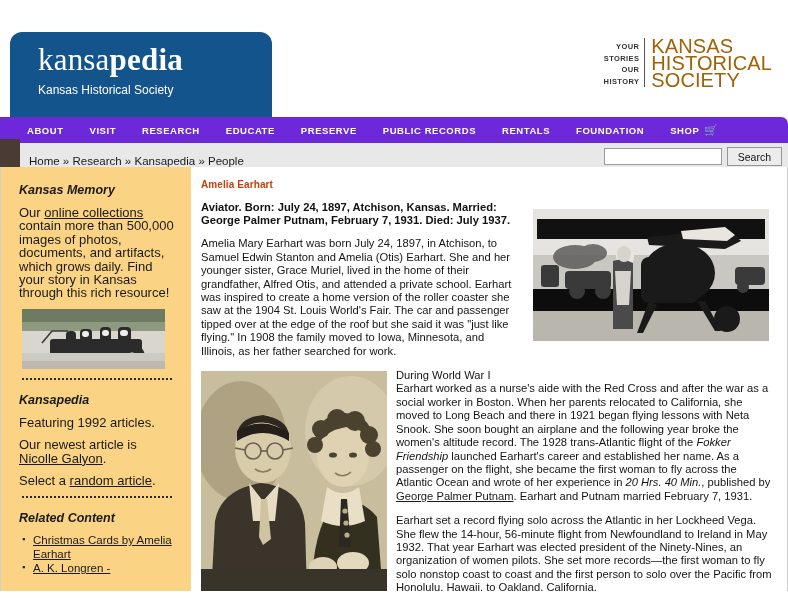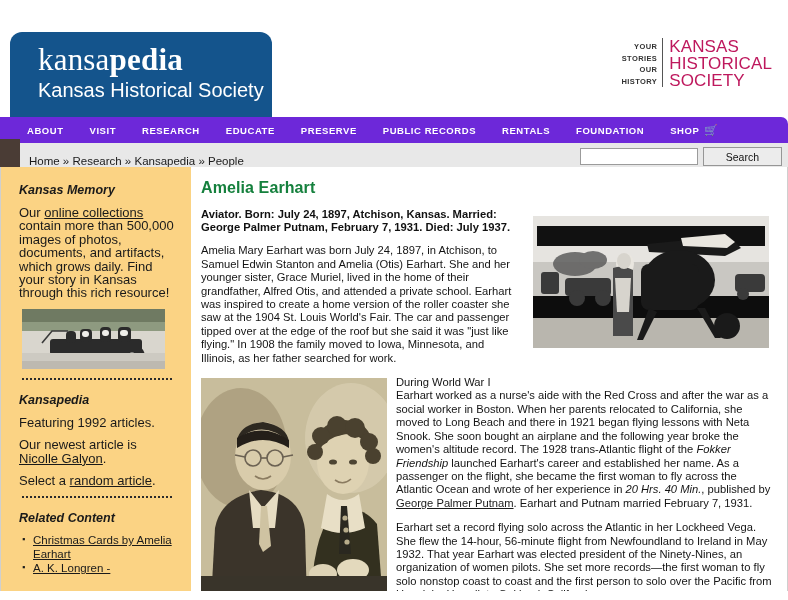--- a/index.html
+++ b/index.html
@@ -39,21 +39,21 @@
     font-size: 31px;
     line-height: 36px;
     letter-spacing: .2px;
     white-space: nowrap;
   }
   .logo-word b { font-weight: bold; }
   .logo-word .thin { font-weight: normal; }
   .logo-sub {
     color: #ffffff;
     font-family: "Liberation Sans", sans-serif;
-    font-size: 20px;
+    font-size: 12px;
     line-height: 20px;
     margin-top: 2px;
     white-space: nowrap;
   }
   .khs-lockup {
     position: absolute;
     right: 16px; top: 16px;
     display: flex;
     align-items: flex-start;
   }
@@ -63,23 +63,23 @@
     font-weight: bold;
     letter-spacing: .4px;
     line-height: 11.5px;
     color: #333333;
     padding-right: 5px;
     border-right: 1px solid #555;
     padding-top: 3px;
   }
   .khs-name {
     padding-left: 6px;
-    font-size: 17px;
+    font-size: 20px;
     line-height: 17px;
-    color: #be185d;
+    color: #a16207;
     letter-spacing: .1px;
   }
 
   
   .navbar {
     position: relative;
     height: 26px;
     background: #6d28d9;
     border-radius: 0 7px 0 0;
     display: flex;
@@ -139,21 +139,21 @@
     padding: 0 3px;
     font-family: "Liberation Sans", sans-serif;
   }
   .btn-grey {
     height: 19px;
     margin-left: 5px;
     background: #ececec;
     border: 1px solid #969696;
     font-size: 10.5px;
     color: #111;
-    padding: 0 22px;
+    padding: 0 10px;
     font-family: "Liberation Sans", sans-serif;
     cursor: pointer;
     line-height: 16px;
   }
 
   
   .subnav {
     position: relative;
     height: 27px;
     background: #d8cce4;
@@ -253,23 +253,23 @@
 
   
   .main {
     flex: 1;
     background: #ffffff;
     padding: 12px 14px 0 10px;
     position: relative;
     overflow: hidden;
   }
   .article-title {
-    font-size: 16px;
+    font-size: 10px;
     font-weight: bold;
-    color: #15803d;
+    color: #c2410c;
     margin: 0 0 11px 0;
     letter-spacing: .1px;
   }
   .lede {
     font-size: 11.2px;
     font-weight: bold;
     line-height: 13.2px;
     color: #111;
     margin: 0 0 10px 0;
   }

